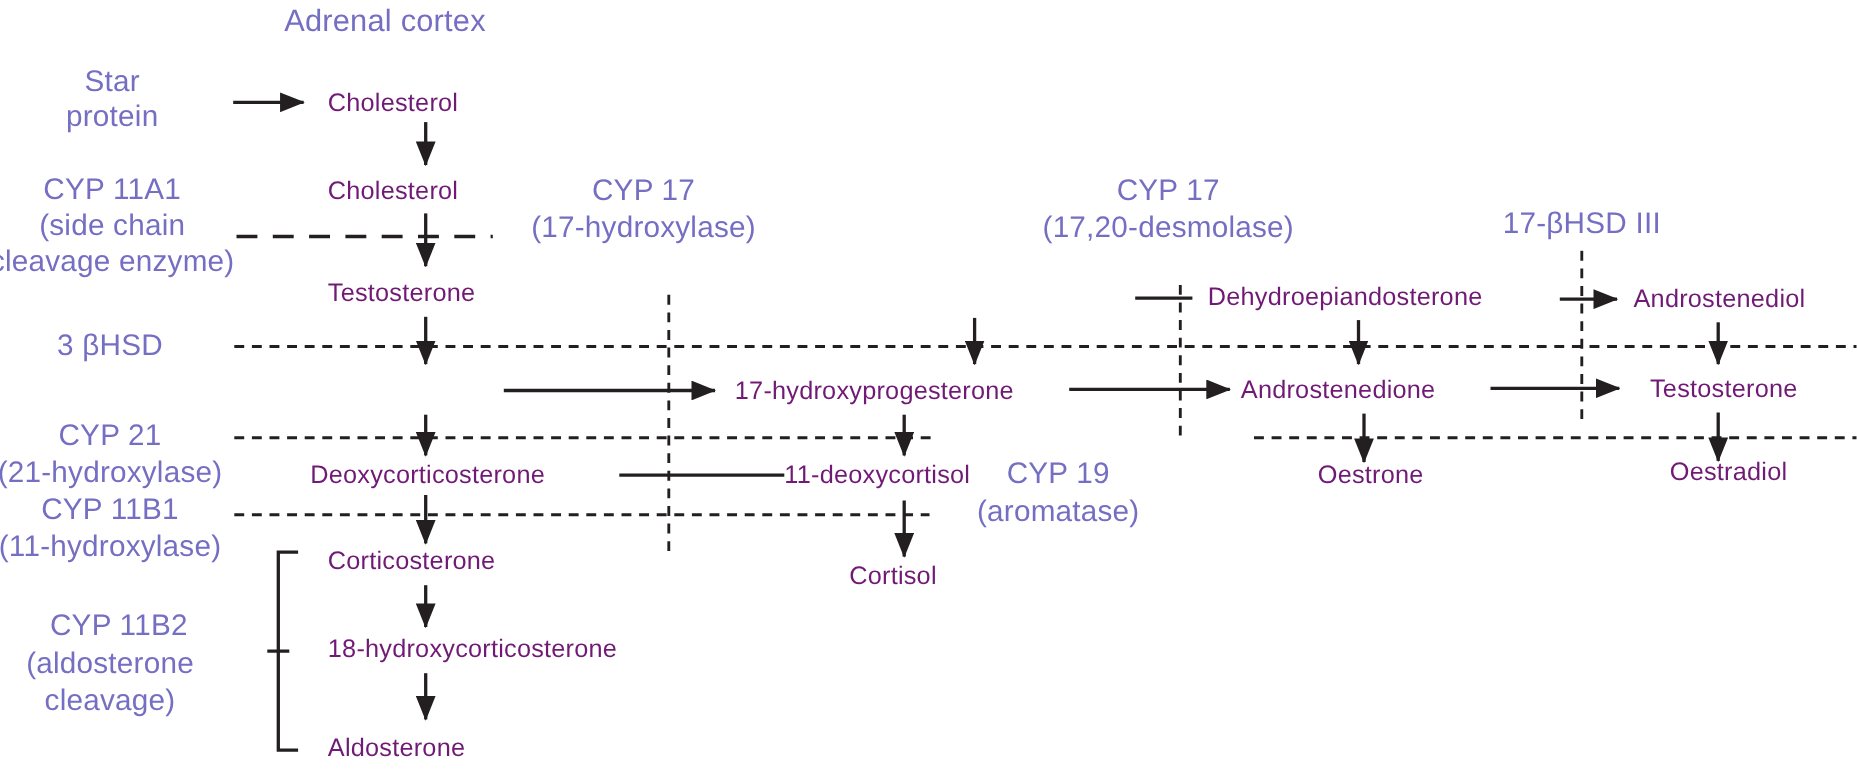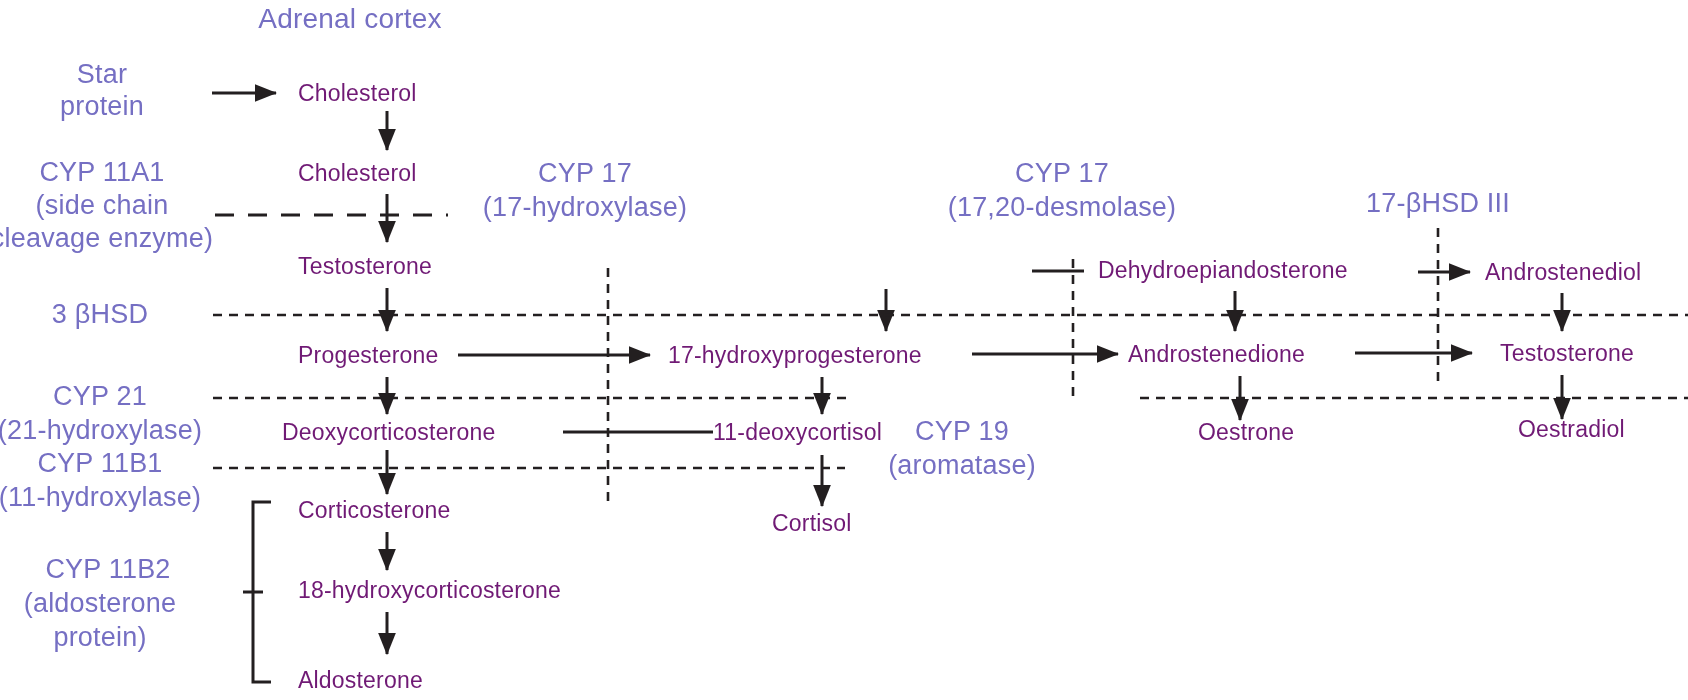--- a/index.html
+++ b/index.html
@@ -90,34 +90,33 @@
   <div class="enz" style="left:102px;top:172px">CYP 11A1</div>
   <div class="enz" style="left:102px;top:205px">(side chain</div>
   <div class="enz" style="left:102px;top:238px">cleavage enzyme)</div>
   <div class="enz" style="left:100px;top:314px">3 βHSD</div>
   <div class="enz" style="left:100px;top:396px">CYP 21</div>
   <div class="enz" style="left:100px;top:430px">(21-hydroxylase)</div>
   <div class="enz" style="left:100px;top:463px">CYP 11B1</div>
   <div class="enz" style="left:100px;top:497px">(11-hydroxylase)</div>
   <div class="enz" style="left:108px;top:569px">CYP 11B2</div>
   <div class="enz" style="left:100px;top:603px">(aldosterone</div>
-  <div class="enz" style="left:100px;top:637px">protein)</div>
+  <div class="enz" style="left:100px;top:637px">cleavage)</div>
 
   <div class="enz" style="left:585px;top:173px">CYP 17</div>
   <div class="enz" style="left:585px;top:207px">(17-hydroxylase)</div>
   <div class="enz" style="left:1062px;top:173px">CYP 17</div>
   <div class="enz" style="left:1062px;top:207px">(17,20-desmolase)</div>
   <div class="enz" style="left:962px;top:431px">CYP 19</div>
   <div class="enz" style="left:962px;top:465px">(aromatase)</div>
   <div class="enz" style="left:1438px;top:203px">17-βHSD III</div>
 
   <div class="node" style="left:298px;top:93px">Cholesterol</div>
   <div class="node" style="left:298px;top:173px">Cholesterol</div>
   <div class="node" style="left:298px;top:266px">Testosterone</div>
-  <div class="node" style="left:298px;top:355px">Progesterone</div>
   <div class="node" style="left:282px;top:432px">Deoxycorticosterone</div>
   <div class="node" style="left:298px;top:510px">Corticosterone</div>
   <div class="node" style="left:298px;top:590px">18-hydroxycorticosterone</div>
   <div class="node" style="left:298px;top:680px">Aldosterone</div>
 
   <div class="node" style="left:668px;top:355px">17-hydroxyprogesterone</div>
   <div class="node" style="left:713px;top:432px">11-deoxycortisol</div>
   <div class="node" style="left:772px;top:523px">Cortisol</div>
 
   <div class="node" style="left:1098px;top:270px">Dehydroepiandosterone</div>

